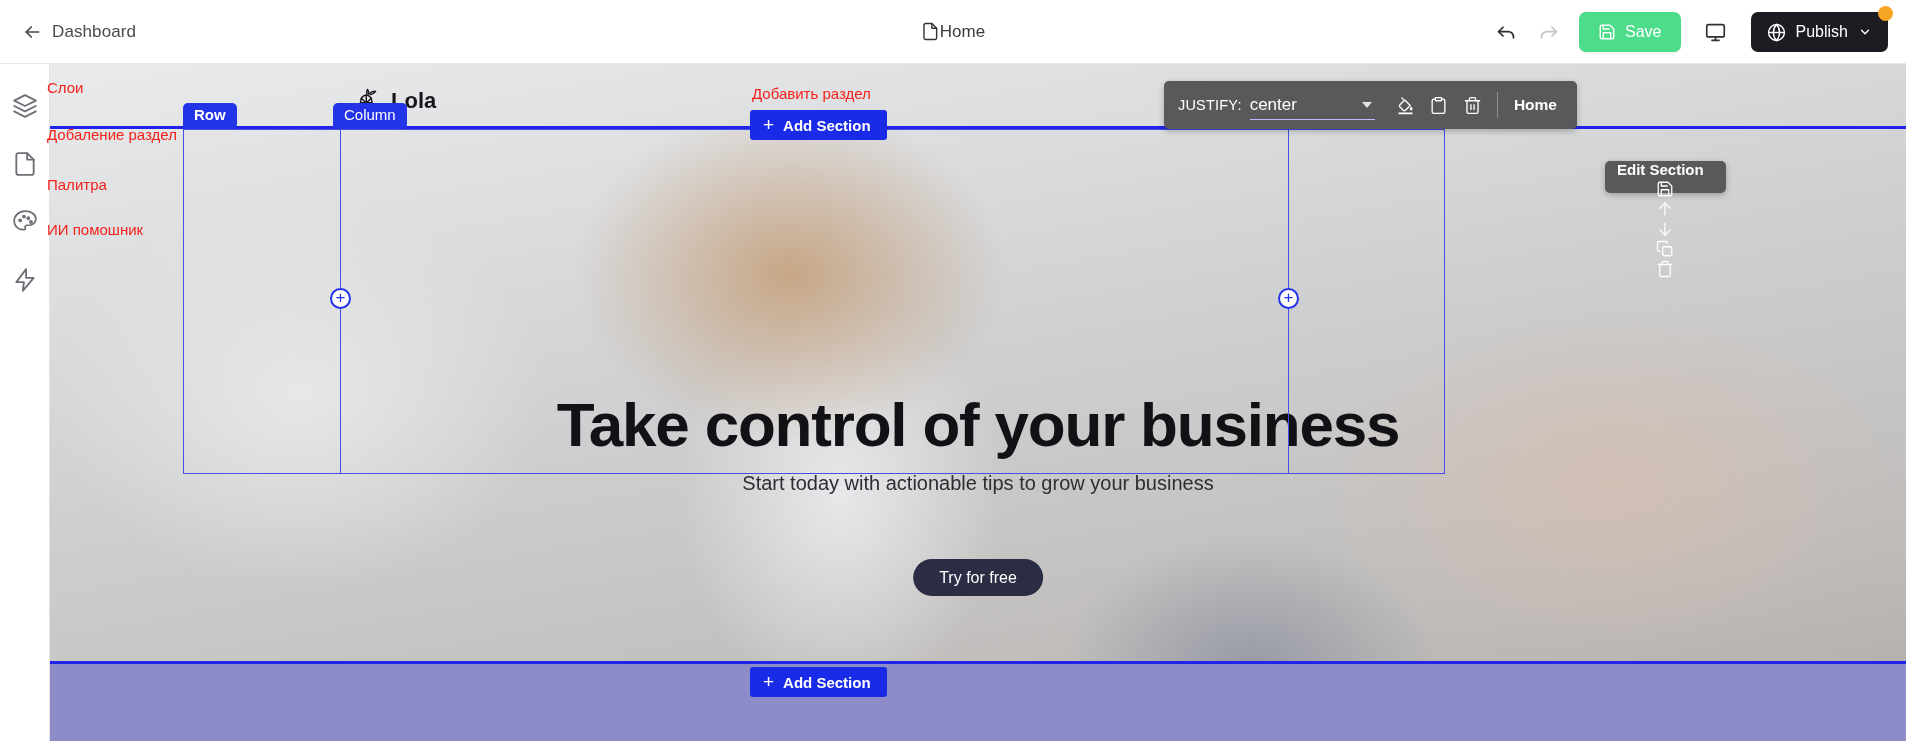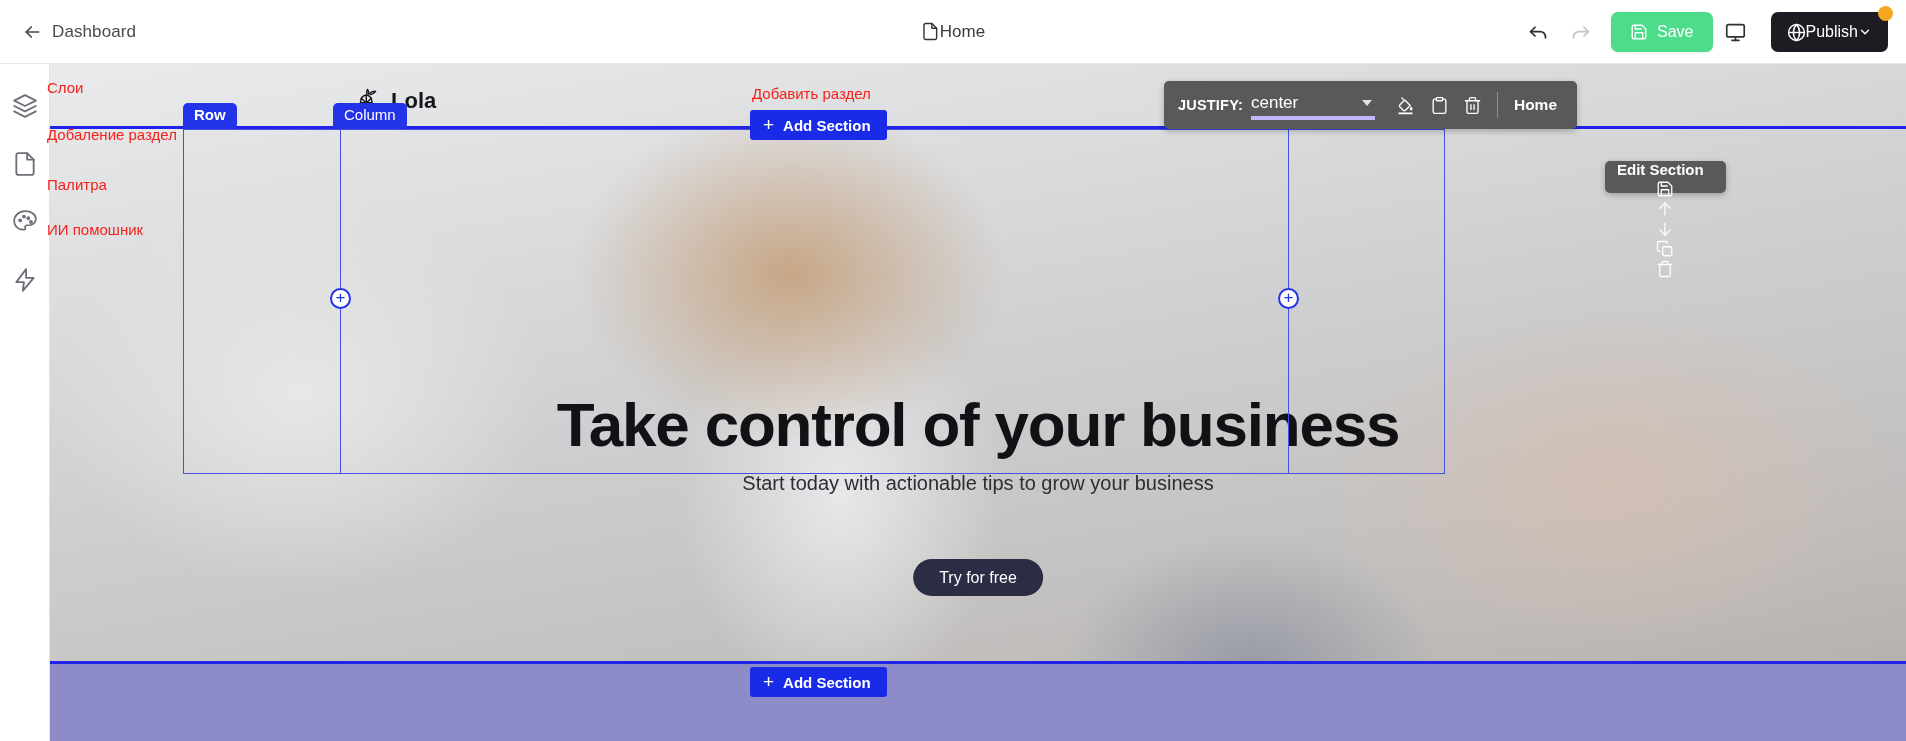--- a/index.html
+++ b/index.html
@@ -44,31 +44,31 @@
     display: flex; align-items: center; justify-content: center;
     cursor: pointer; color: #2f2f36;
   }
   .icon-btn.disabled { color: #c3c3c8; }
   .icon-btn svg { width: 21px; height: 21px; display:block; }
 
   #save-button {
     display: flex; align-items:center; gap: 9px;
     background: #4ddc8a; color: #fff;
     border: none; border-radius: 7px;
-    height: 40px; padding: 0 19px; margin-left: 10px; margin-right: 2px;
+    height: 40px; padding: 0 19px; margin-left: 10px; margin-right: 14px;
     font-size: 16px; cursor: pointer;
     box-shadow: 0 1px 2px rgba(0,0,0,.08);
   }
   #save-button svg { width: 18px; height:18px; display:block; }
 
   #preview-button { margin-right: 14px; }
 
   #publish-button {
     position: relative;
-    display:flex; align-items:center; 
+    display:flex; align-items:center; gap:10px;
     background: #1c1c22; color: #fff;
     border: none; border-radius: 7px;
     height: 40px; padding: 0 16px;
     font-size: 16px; cursor: pointer;
   }
   #publish-button svg.globe { width: 19px; height: 19px; display:block; }
   #publish-button svg.chev { width: 14px; height: 14px; display:block; }
   #publish-badge {
     position:absolute; top: -6px; right: -5px;
     width: 15px; height: 15px; border-radius: 50%;
@@ -190,27 +190,27 @@
   #justify-toolbar {
     position: absolute; z-index: 14;
     top: 81px; left: 1164px;
     width: 413px; height: 48px;
     background: #59595c; border-radius: 5px;
     display: flex; align-items: center;
     box-shadow: 0 2px 6px rgba(0,0,0,.25);
     padding: 0 12px 0 14px;
   }
   #justify-label {
-    color: #fff; font-size: 14.5px; font-weight: 700; letter-spacing:.2px;
+    color: #fff; font-size: 14.5px; font-weight: 400; letter-spacing:.2px;
     margin-right: 8px;
   }
   #justify-select {
     position: relative;
     width: 142px; height: 30px;
-    border-bottom: 4px solid #c4b5fd;
+    border-bottom: 1px solid #c4b5fd;
     display: flex; align-items: center; justify-content: space-between;
     cursor: pointer;
   }
   #justify-value { color: #fff; font-size: 17px; }
   #justify-caret {
     width: 0; height: 0;
     border-left: 5px solid transparent; border-right: 5px solid transparent;
     border-top: 6px solid #e3e3e5; margin-right: 3px;
   }
   .tb-icon {

